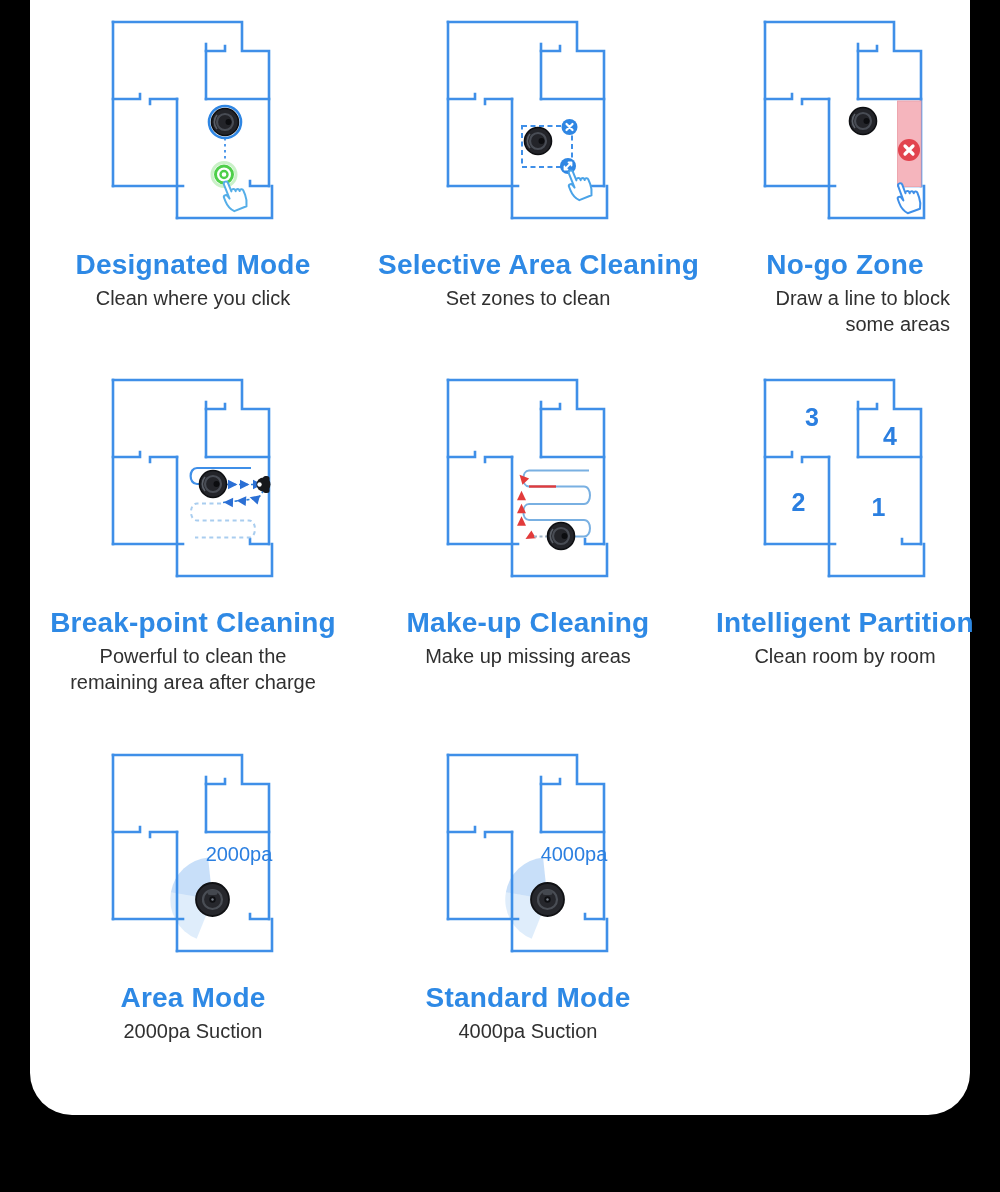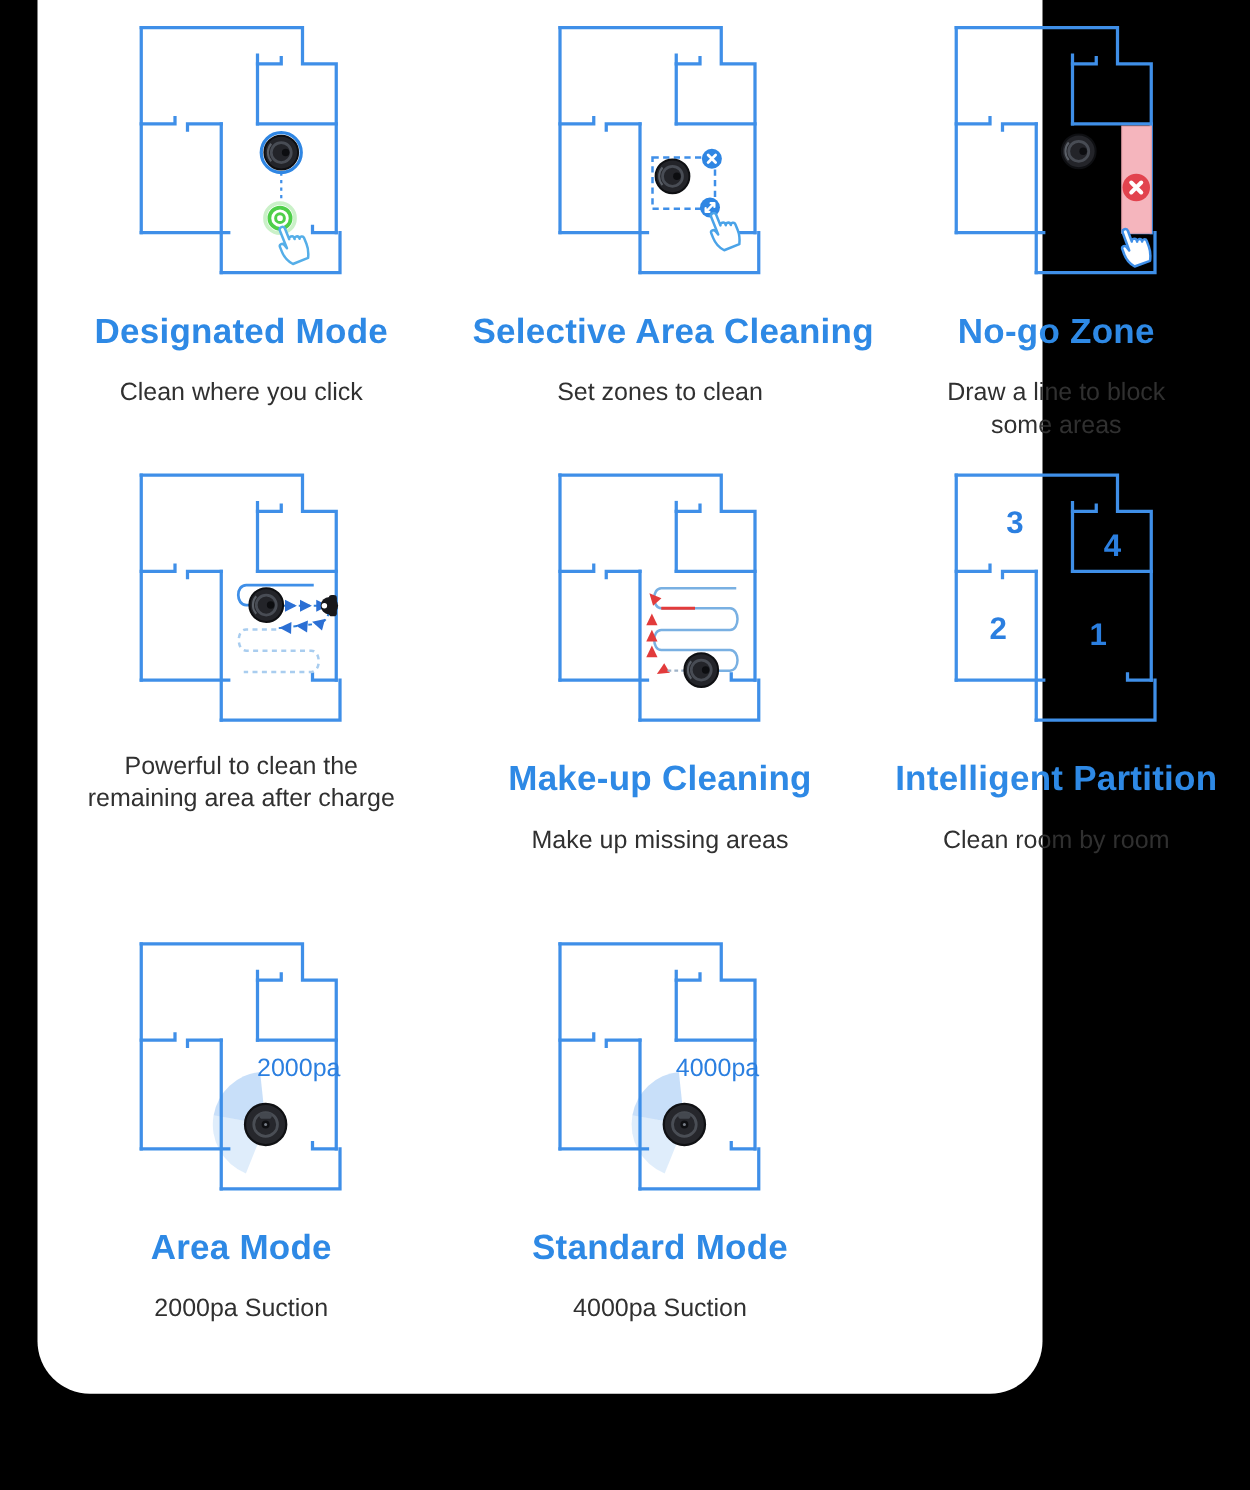--- a/index.html
+++ b/index.html
@@ -2,34 +2,34 @@
 <html><head>
 <meta charset="utf-8">
 <style>
   html,body{margin:0;padding:0;}
   body{
     width:1000px;height:1192px;position:relative;
     background:#000;overflow:hidden;
     font-family:"Liberation Sans", sans-serif;
   }
   .card{
-    position:absolute;left:30px;top:0;width:804px;height:1115px;
+    position:absolute;left:30px;top:0;width:940px;height:1115px;
     background:#fff;border-radius:0 0 42px 42px;
   }
   .cell{position:absolute;width:300px;text-align:center;}
   .plan{display:block;margin:0 auto;}
   .title{
     margin-top:27px;font-size:28px;font-weight:bold;color:#2e89e5;
     white-space:nowrap;letter-spacing:.2px;
   }
   .subtitle{
-    margin-top:21px;font-size:20px;color:#303030;line-height:1.28;
+    margin-top:5px;font-size:20px;color:#303030;line-height:1.28;
     margin-left:auto;margin-right:auto;
   }
-  .w210{max-width:210px;}
+  .w210{max-width:210px;text-align:right;}
   .w270{max-width:270px;}
 </style>
 </head>
 <body>
 
 <svg width="0" height="0" style="position:absolute" aria-hidden="true">
   <defs>
     <g id="floorplan" fill="none" stroke="#3f8fe8" stroke-width="2.6" stroke-linecap="square">
       <path d="M0,0 H129 V29 H156 V164"></path>
       <path d="M0,0 V164"></path>
@@ -132,20 +132,21 @@
         <use href="#tri-r" transform="translate(128,120.8) rotate(184)"></use>
         <use href="#tri-r" transform="translate(115,122.3) rotate(182)"></use>
       </g>
       <g>
         <rect x="150" y="96" width="6.5" height="17" rx="2.5" fill="#17181c"></rect>
         <circle cx="150.5" cy="104.5" r="7" fill="#17181c"></circle>
         <circle cx="146.5" cy="104.5" r="2.2" fill="#ffffff"></circle>
       </g>
       <use href="#robot-s" transform="translate(100,104)"></use>
     </svg>
+    <div class="title">Break-point Cleaning</div>
     <div class="subtitle w270">Powerful to clean the remaining area after charge</div>
   </div>
 
   <div class="cell" style="left:348px;top:376px">
     <svg class="plan" width="168" height="204" viewBox="-4 -4 168 204">
       <use href="#floorplan"></use>
       <path d="M141,90.5 H81 C73.5,90.5 73.5,106.5 81,106.5 H136 C144,106.5 144,124 136,124 H81 C73.5,124 73.5,140 81,140 H136 C144,140 144,156.5 136,156.5 H120" fill="none" stroke="#79b0e2" stroke-width="2"></path>
       <path d="M81,106.5 H108" stroke="#e23b3b" stroke-width="2.4" fill="none"></path>
       <g fill="#e23b3b">
         <use href="#tri-u" transform="translate(75,98.5) rotate(-42)"></use>

